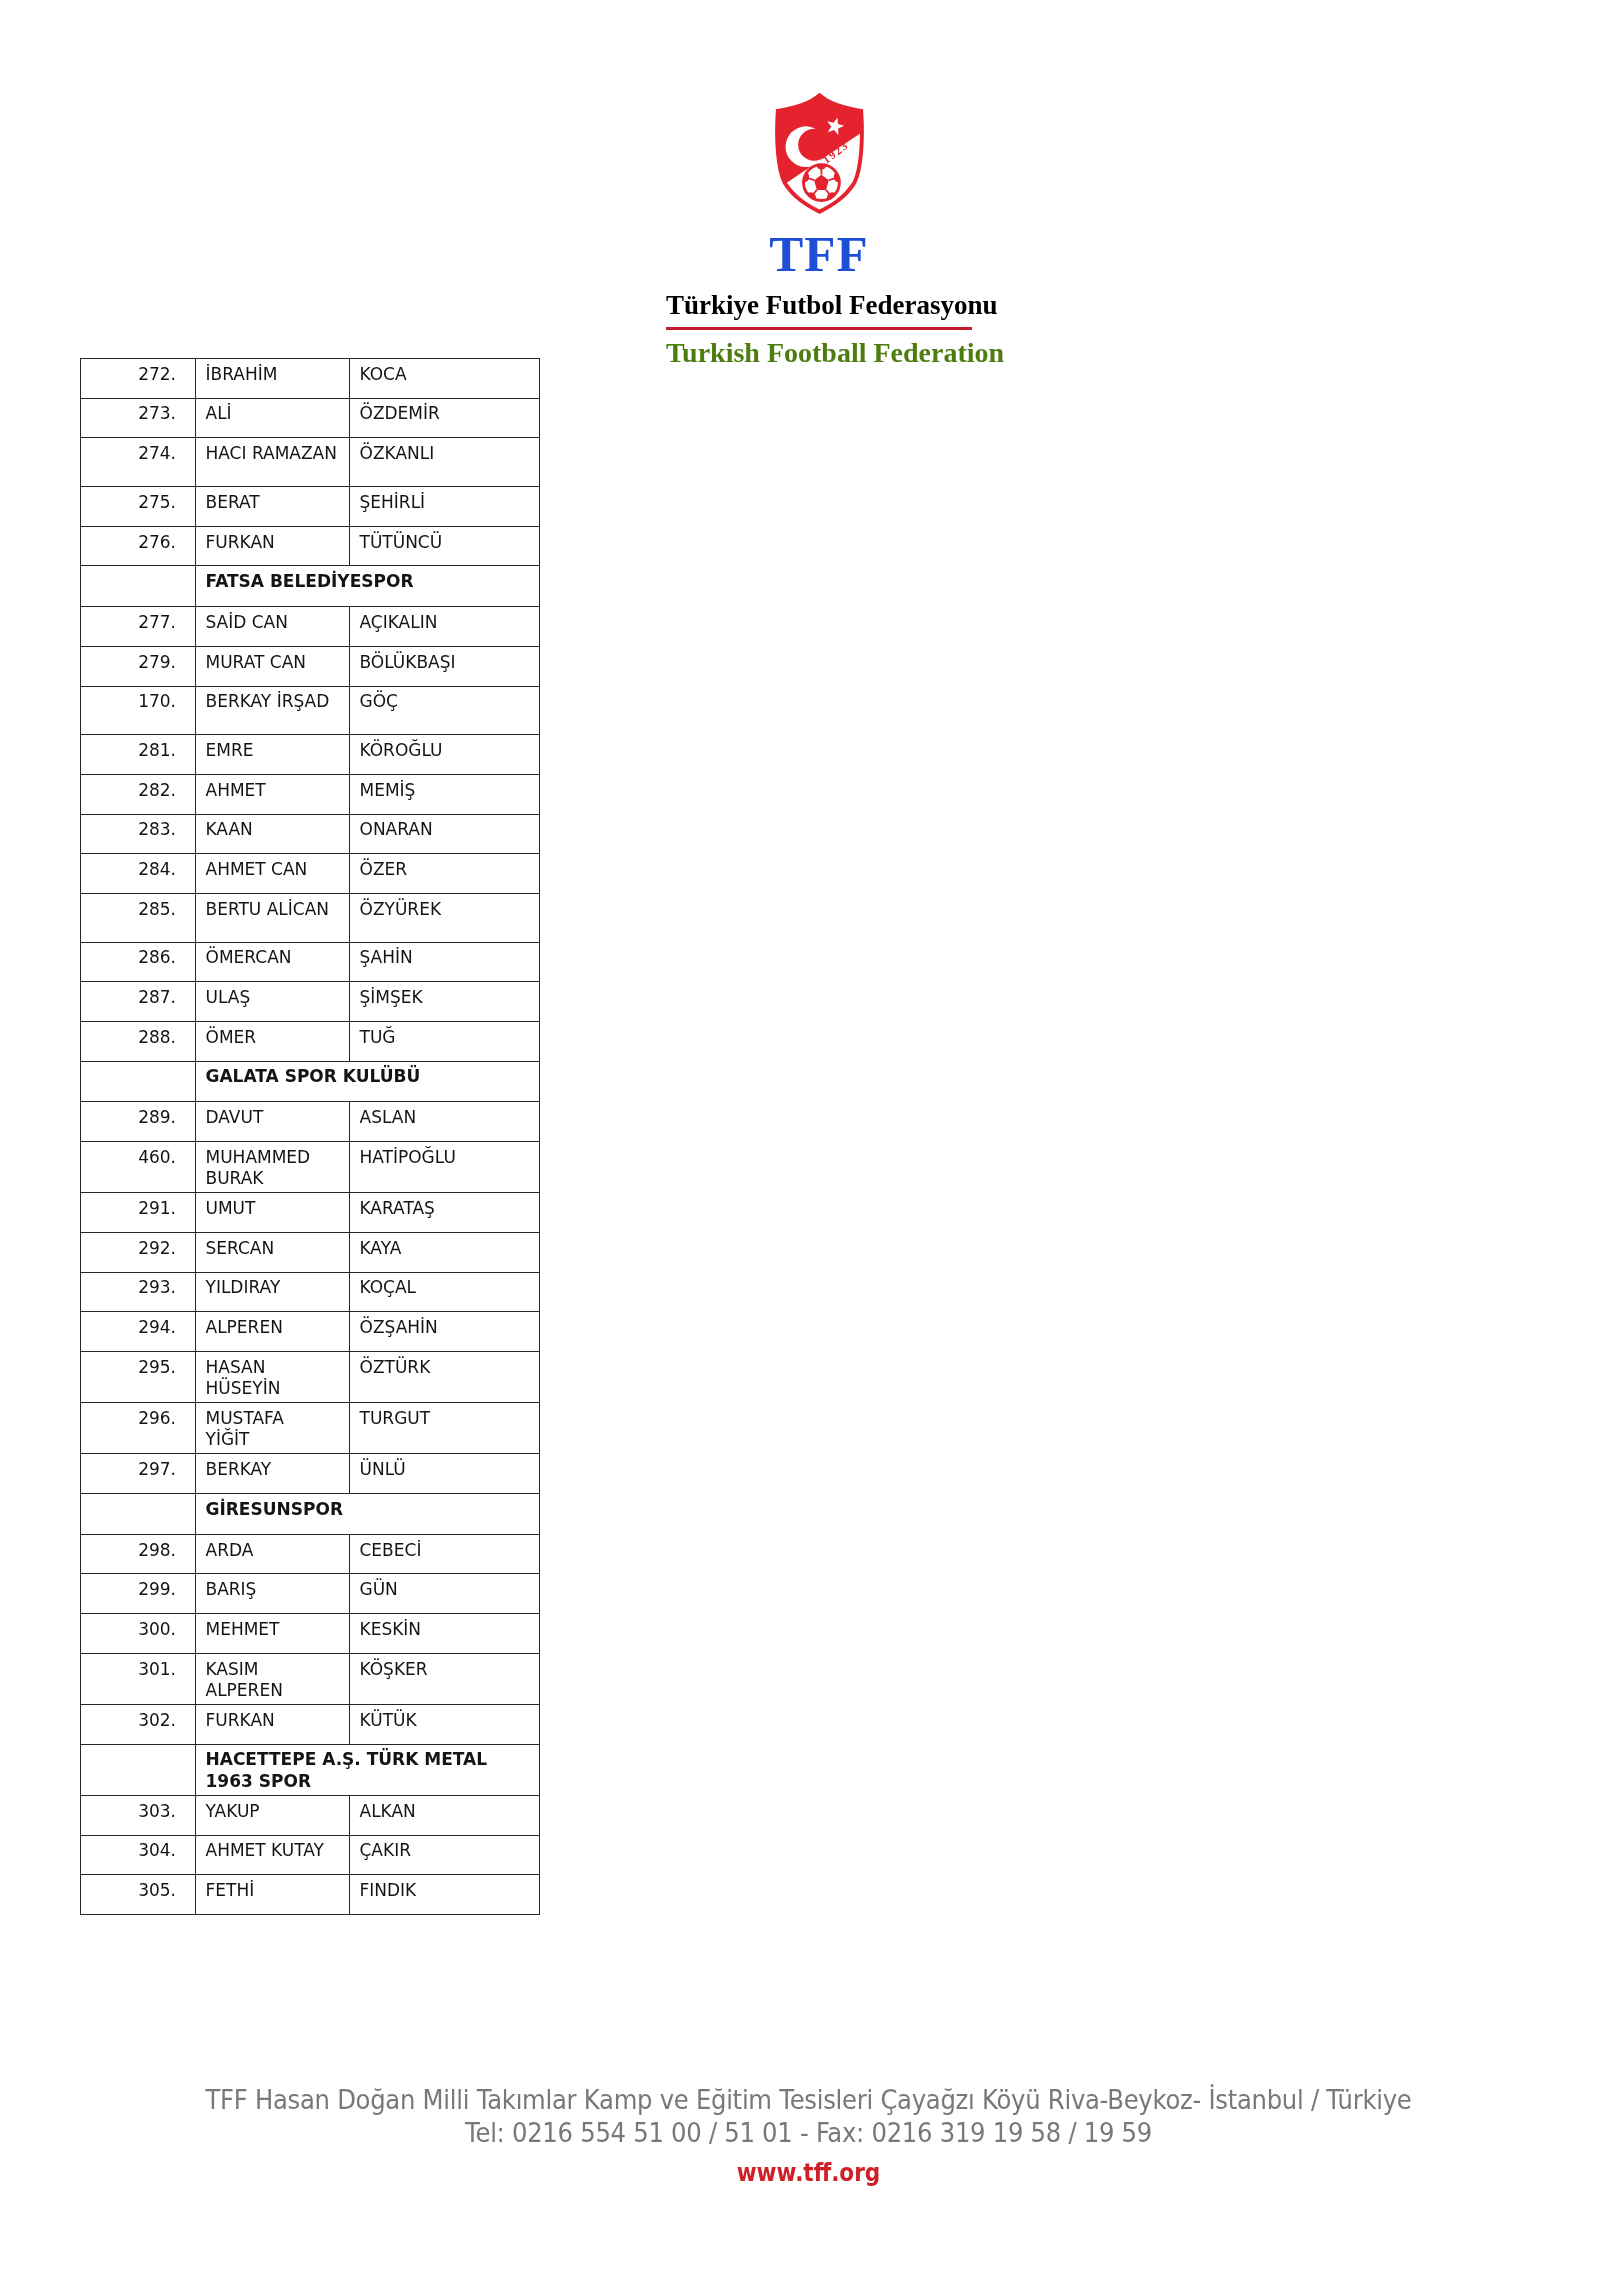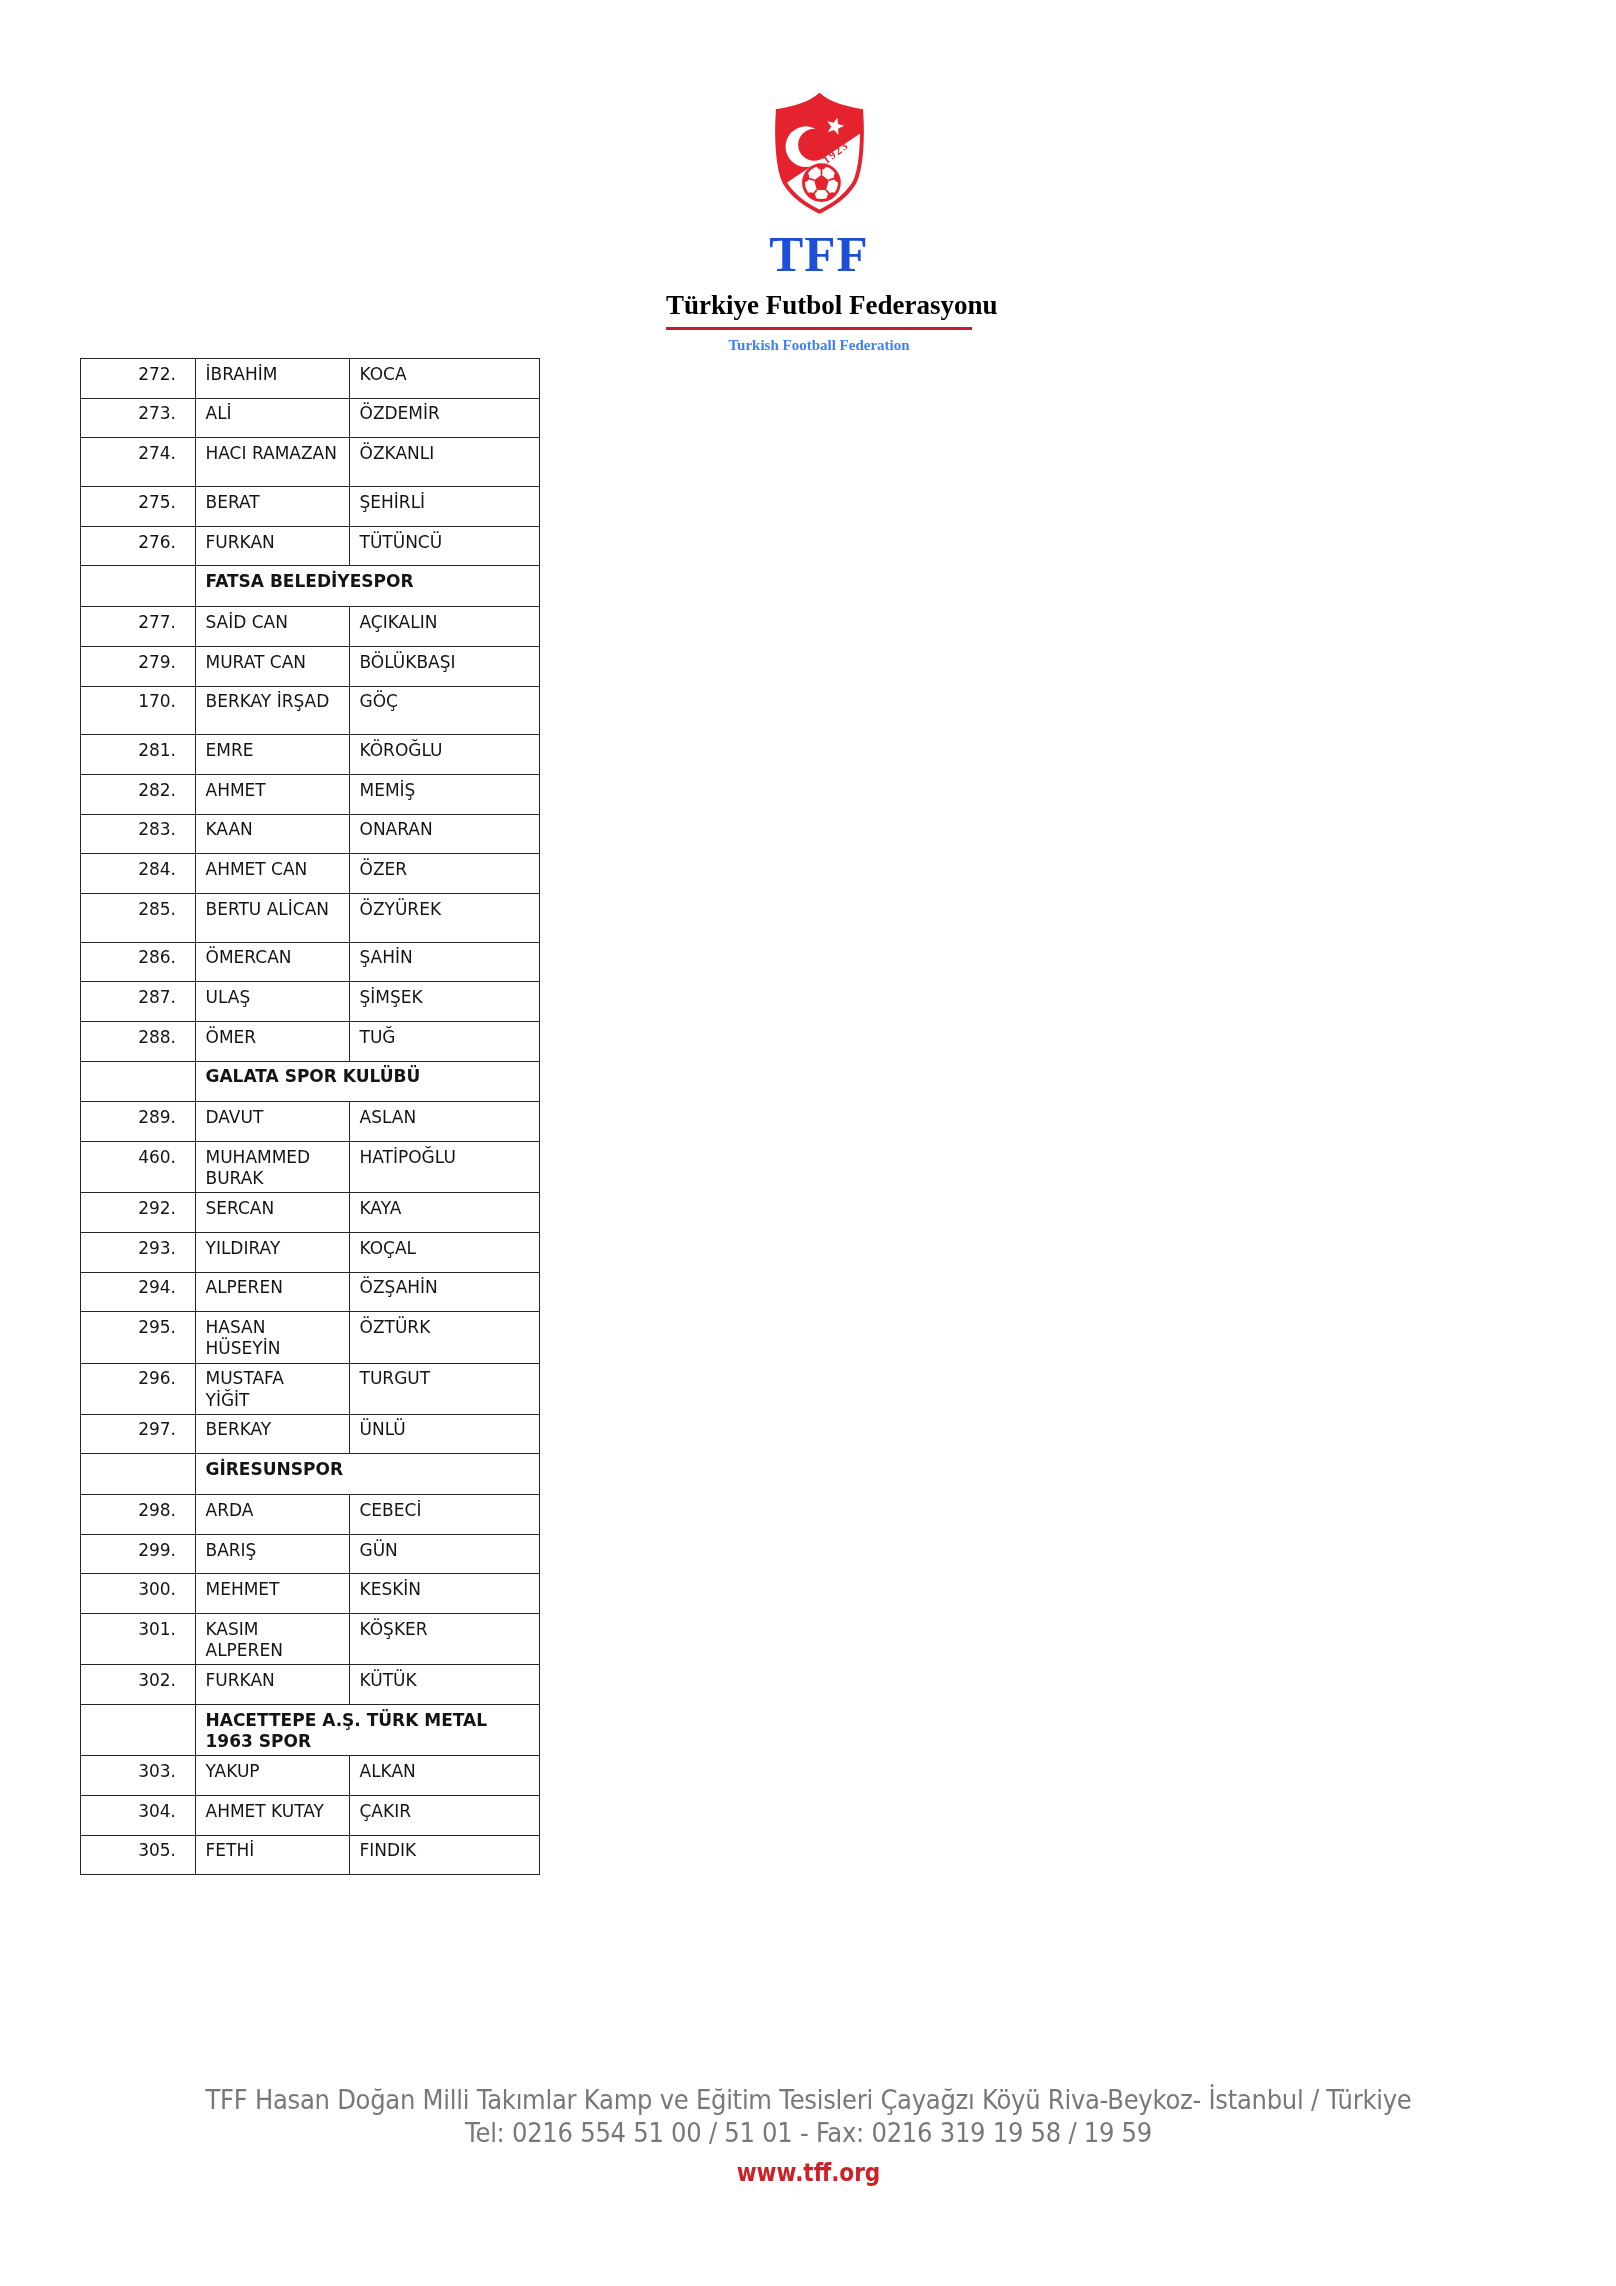--- a/index.html
+++ b/index.html
@@ -40,22 +40,22 @@
   }
   .logo-rule {
     margin-top: 5.7px;
     height: 2.9px;
     background: #c31d2e;
   }
   .org-en {
     margin-top: 7.6px;
     font-family: "Liberation Serif", serif;
     font-weight: bold;
-    font-size: 15px;
-    color: #3b82f6;
+    font-size: 28px;
+    color: #4d7c0f;
     white-space: nowrap;
   }
 
   
   table.roster {
     position: absolute;
     left: 80px;
     top: 358px;
     width: 459px;
     border-collapse: collapse;
@@ -250,20 +250,25 @@
           <td>DAVUT</td>
           <td>ASLAN</td>
         </tr>
         <tr class="player">
           <td class="num">460.</td>
           <td>MUHAMMED
 BURAK</td>
           <td>HATİPOĞLU</td>
         </tr>
         <tr class="player">
+          <td class="num">291.</td>
+          <td>UMUT</td>
+          <td>KARATAŞ</td>
+        </tr>
+        <tr class="player">
           <td class="num">292.</td>
           <td>SERCAN</td>
           <td>KAYA</td>
         </tr>
         <tr class="player">
           <td class="num">293.</td>
           <td>YILDIRAY</td>
           <td>KOÇAL</td>
         </tr>
         <tr class="player">

